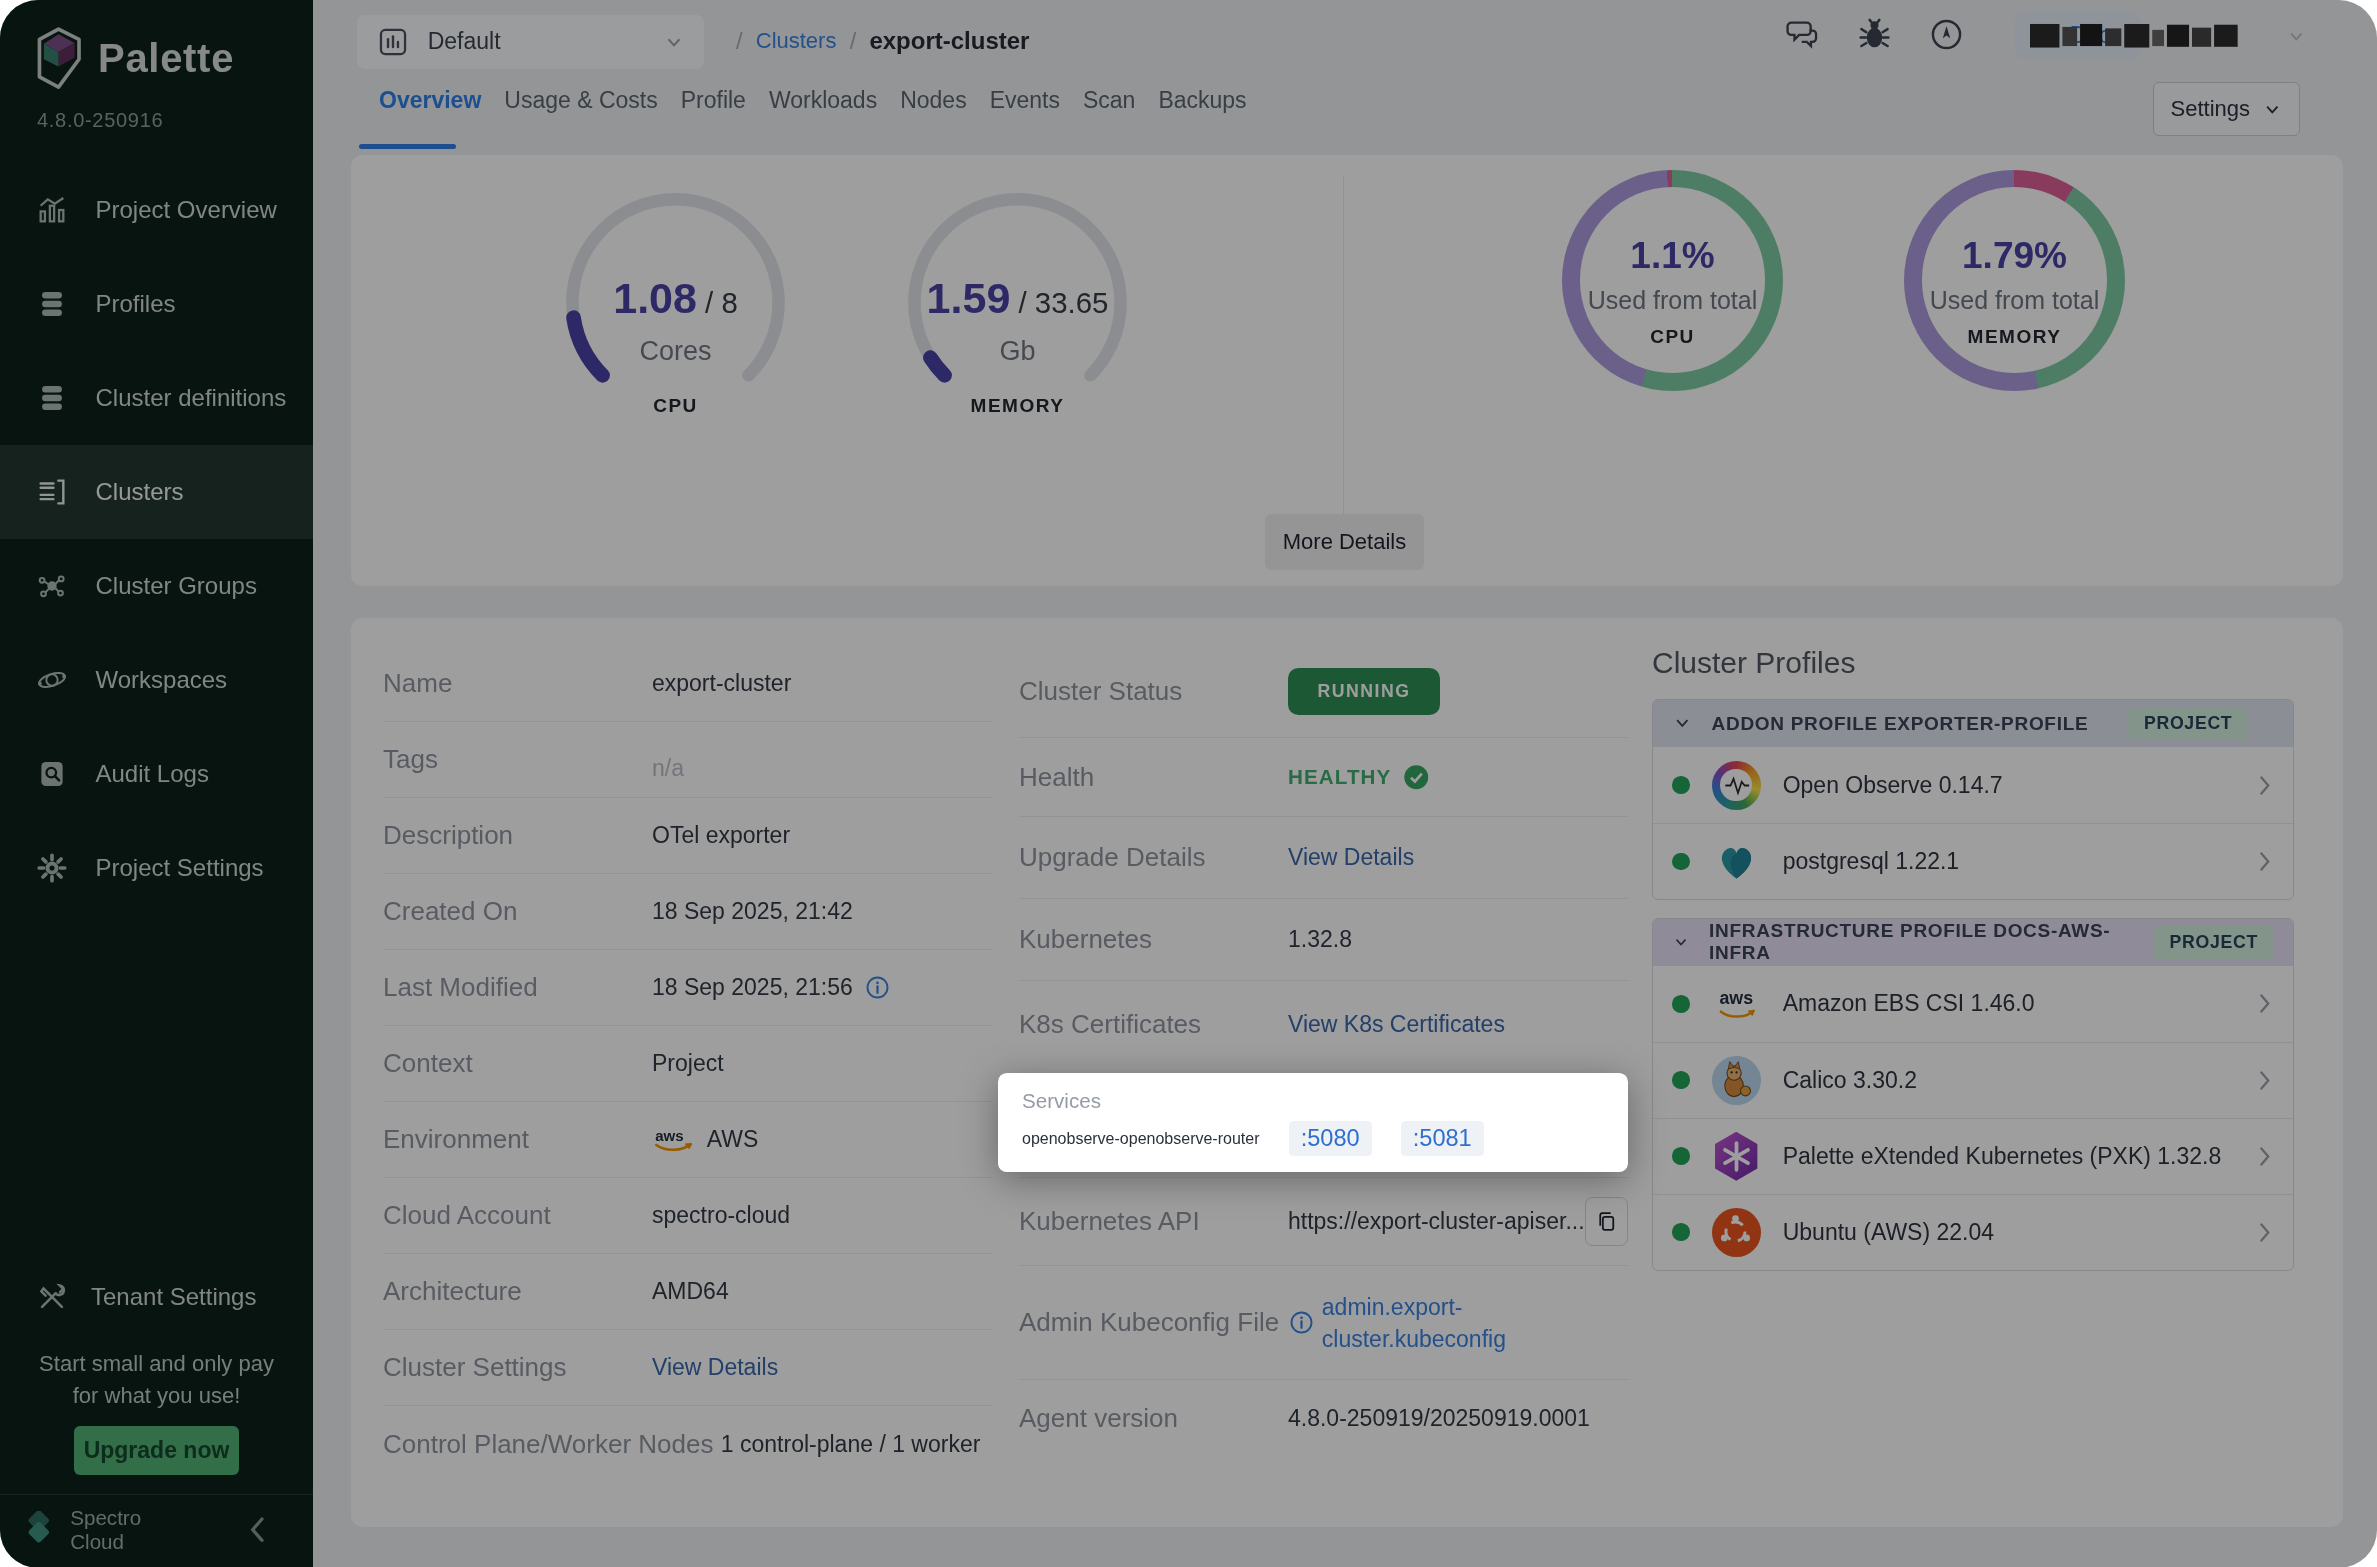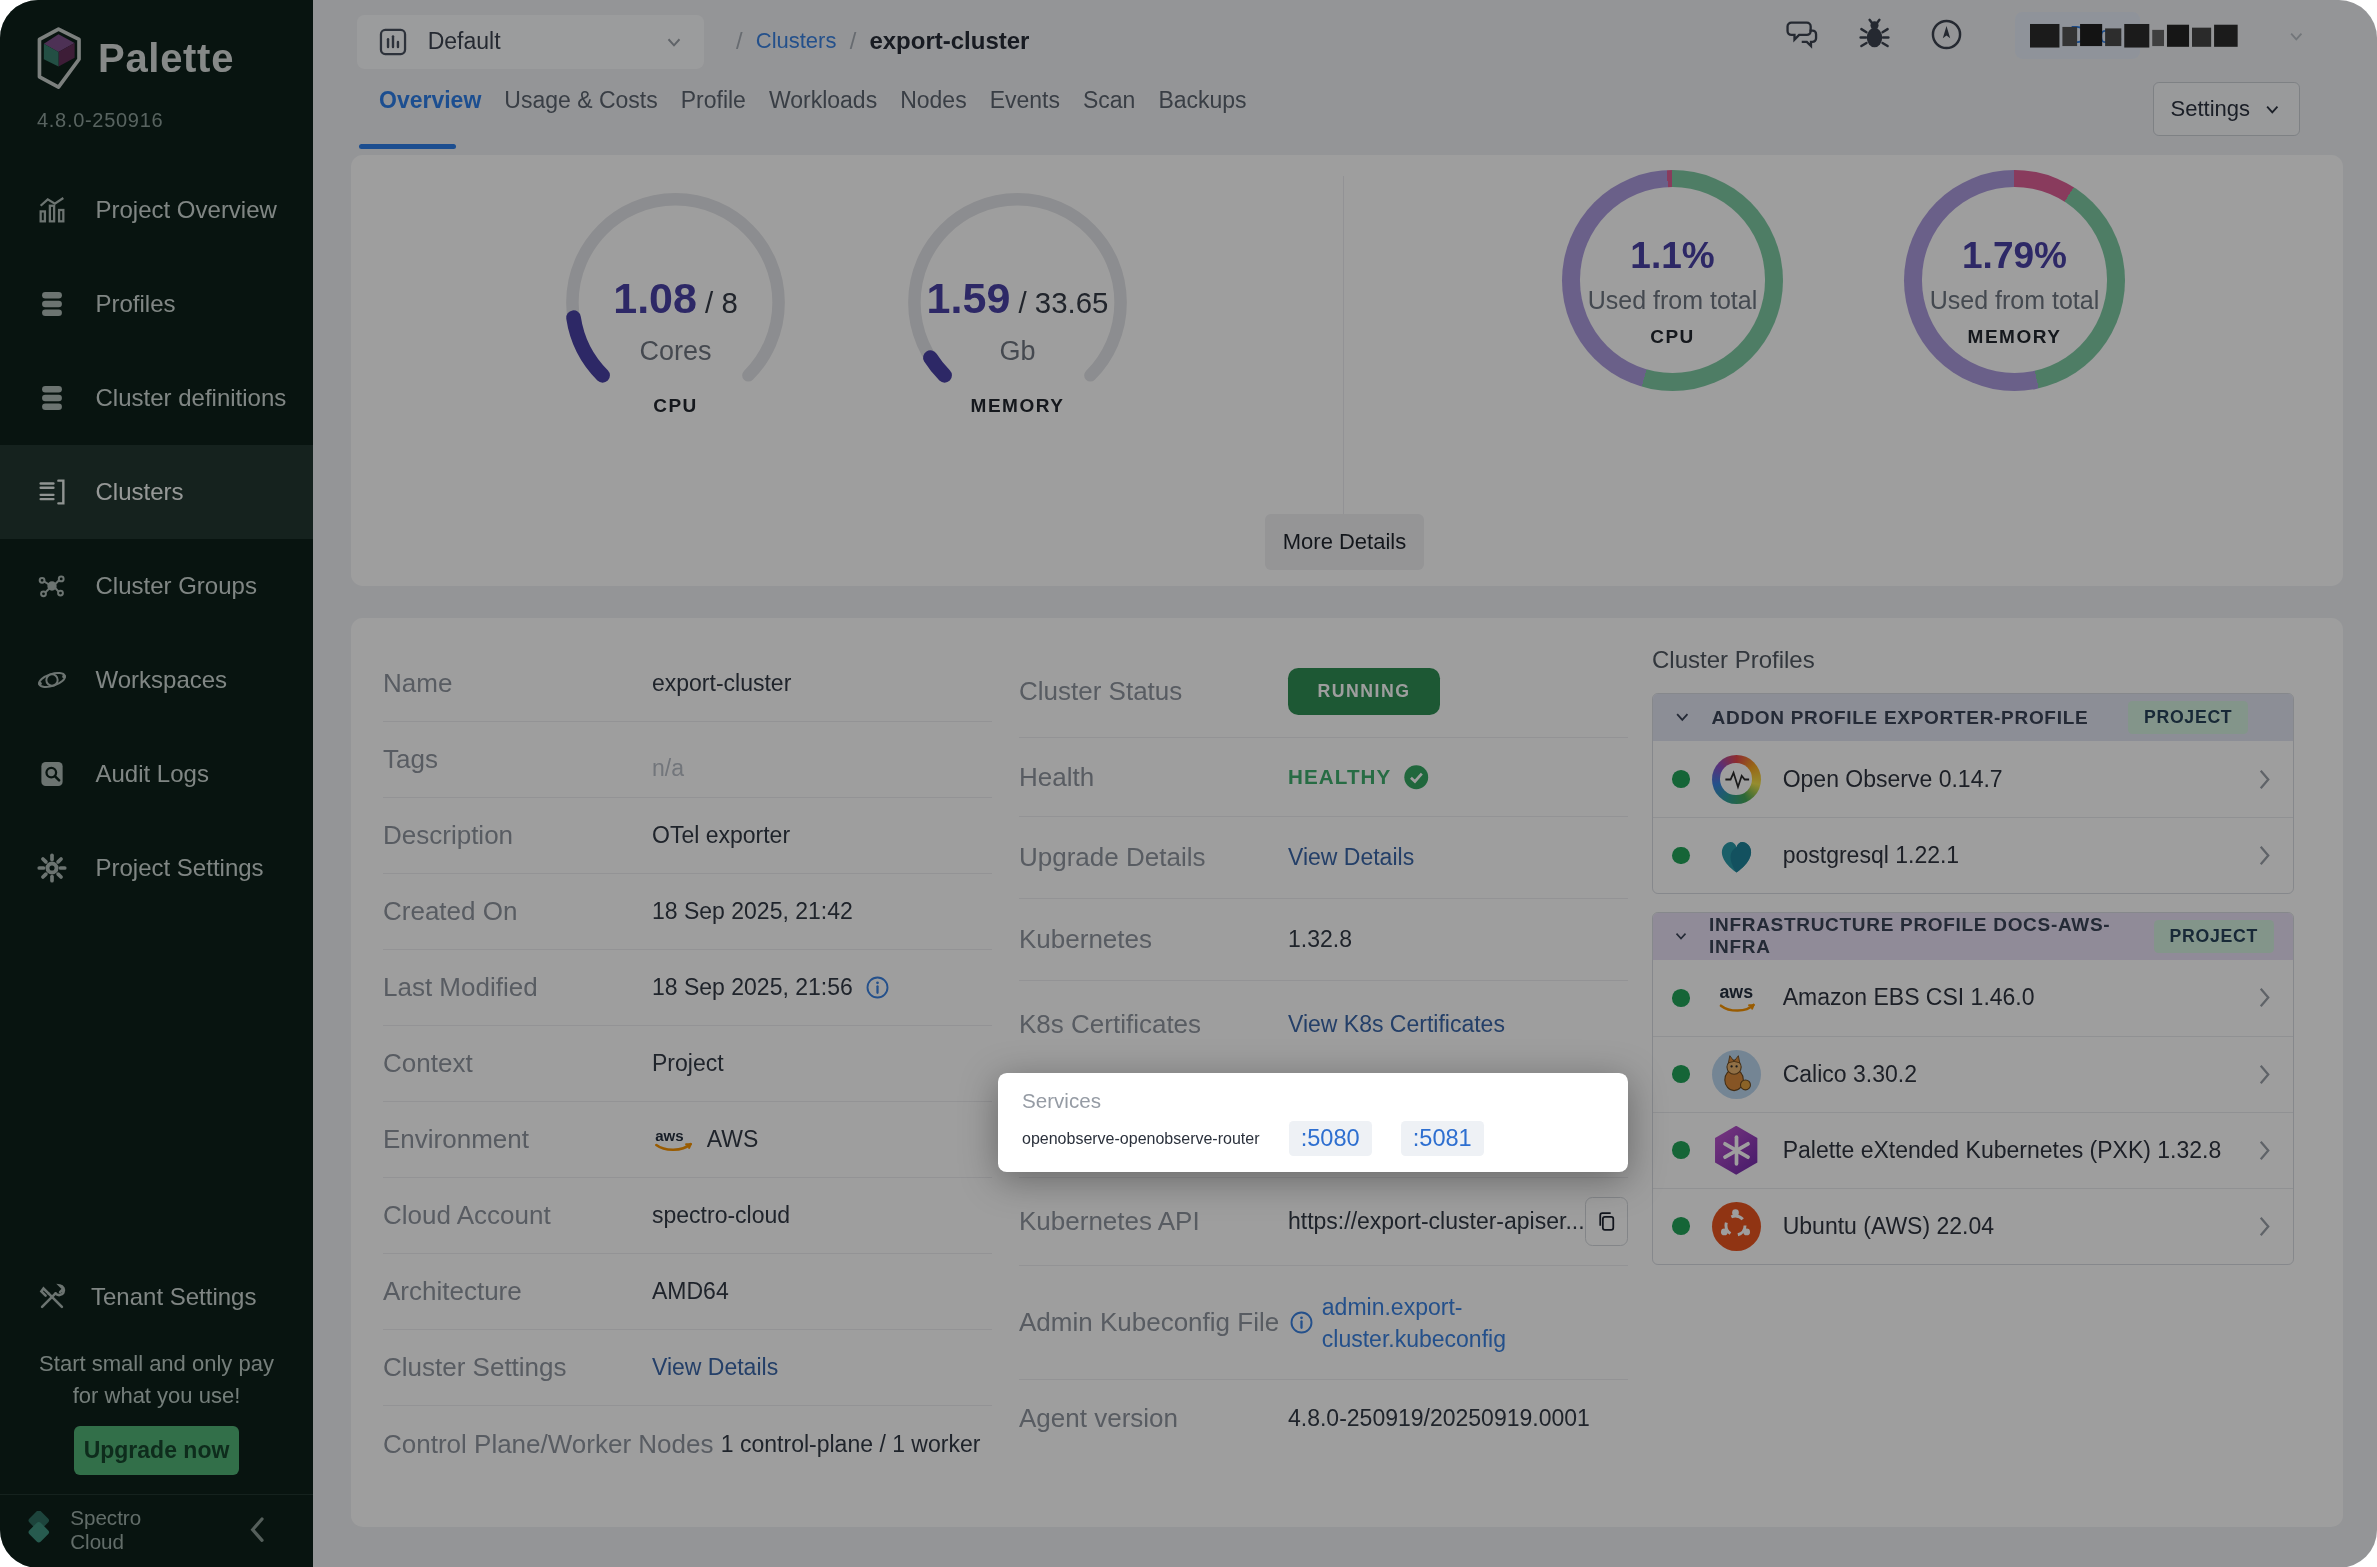--- a/index.html
+++ b/index.html
@@ -96,21 +96,21 @@
 
   
   .row-services { height:110px; display:flex; align-items:center; border-bottom:0.7px solid #ededf0; }
   .services-card { position:relative; z-index:60; width:calc(100% + 41px); margin-left:-20.6px; background:#fff; border-radius:8.8px; box-shadow:0 7.4px 37px rgba(0,0,0,0.35); padding:16px 23.6px; }
   .services-card .s-lab { color:#959ba4; font-size:20.6px; margin-bottom:8px; }
   .s-row { display:flex; align-items:center; gap:29.4px; }
   .s-name { color:#2b313c; font-size:16px; }
   .s-port { color:#2e6fd0; font-size:23.6px; background:#eef1f5; border-radius:4.4px; padding:4.4px 11.8px; text-decoration:none; cursor:pointer; }
 
   
-  .cp-title { color:#525a63; font-size:24px; margin-bottom:19px; }
+  .cp-title { color:#525a63; font-size:30px; margin-bottom:19px; }
   .cp-group { border:0.7px solid #d8dbe2; border-radius:5.9px; overflow:hidden; background:#fff; }
   .cp-group + .cp-group { margin-top:17.7px; }
   .cp-head { height:47px; display:flex; align-items:center; padding:0 19px; gap:19px; }
   .cp-head.addon { background:#e2e5f3; }
   .cp-head.infra { background:#e9e1f5; }
   .cp-head .htxt { color:#3a4457; font-size:19px; font-weight:700; letter-spacing:0.7px; }
   .badge { margin-left:20.6px; background:#d4f0df; color:#27435a; font-size:17.7px; font-weight:700; letter-spacing:0.7px; padding:5.9px 16px; border-radius:4.4px; }
   .cp-row { height:76px; display:flex; align-items:center; padding:0 19px; border-top:0.7px solid #e8eaee; cursor:pointer; }
   .cp-row .dot { width:17.7px; height:17.7px; border-radius:50%; background:#22a35a; margin-right:22px; flex:0 0 17.7px; }
   .cp-row .plogo { width:49px; height:49px; flex:0 0 49px; margin-right:22px; position:relative; }

